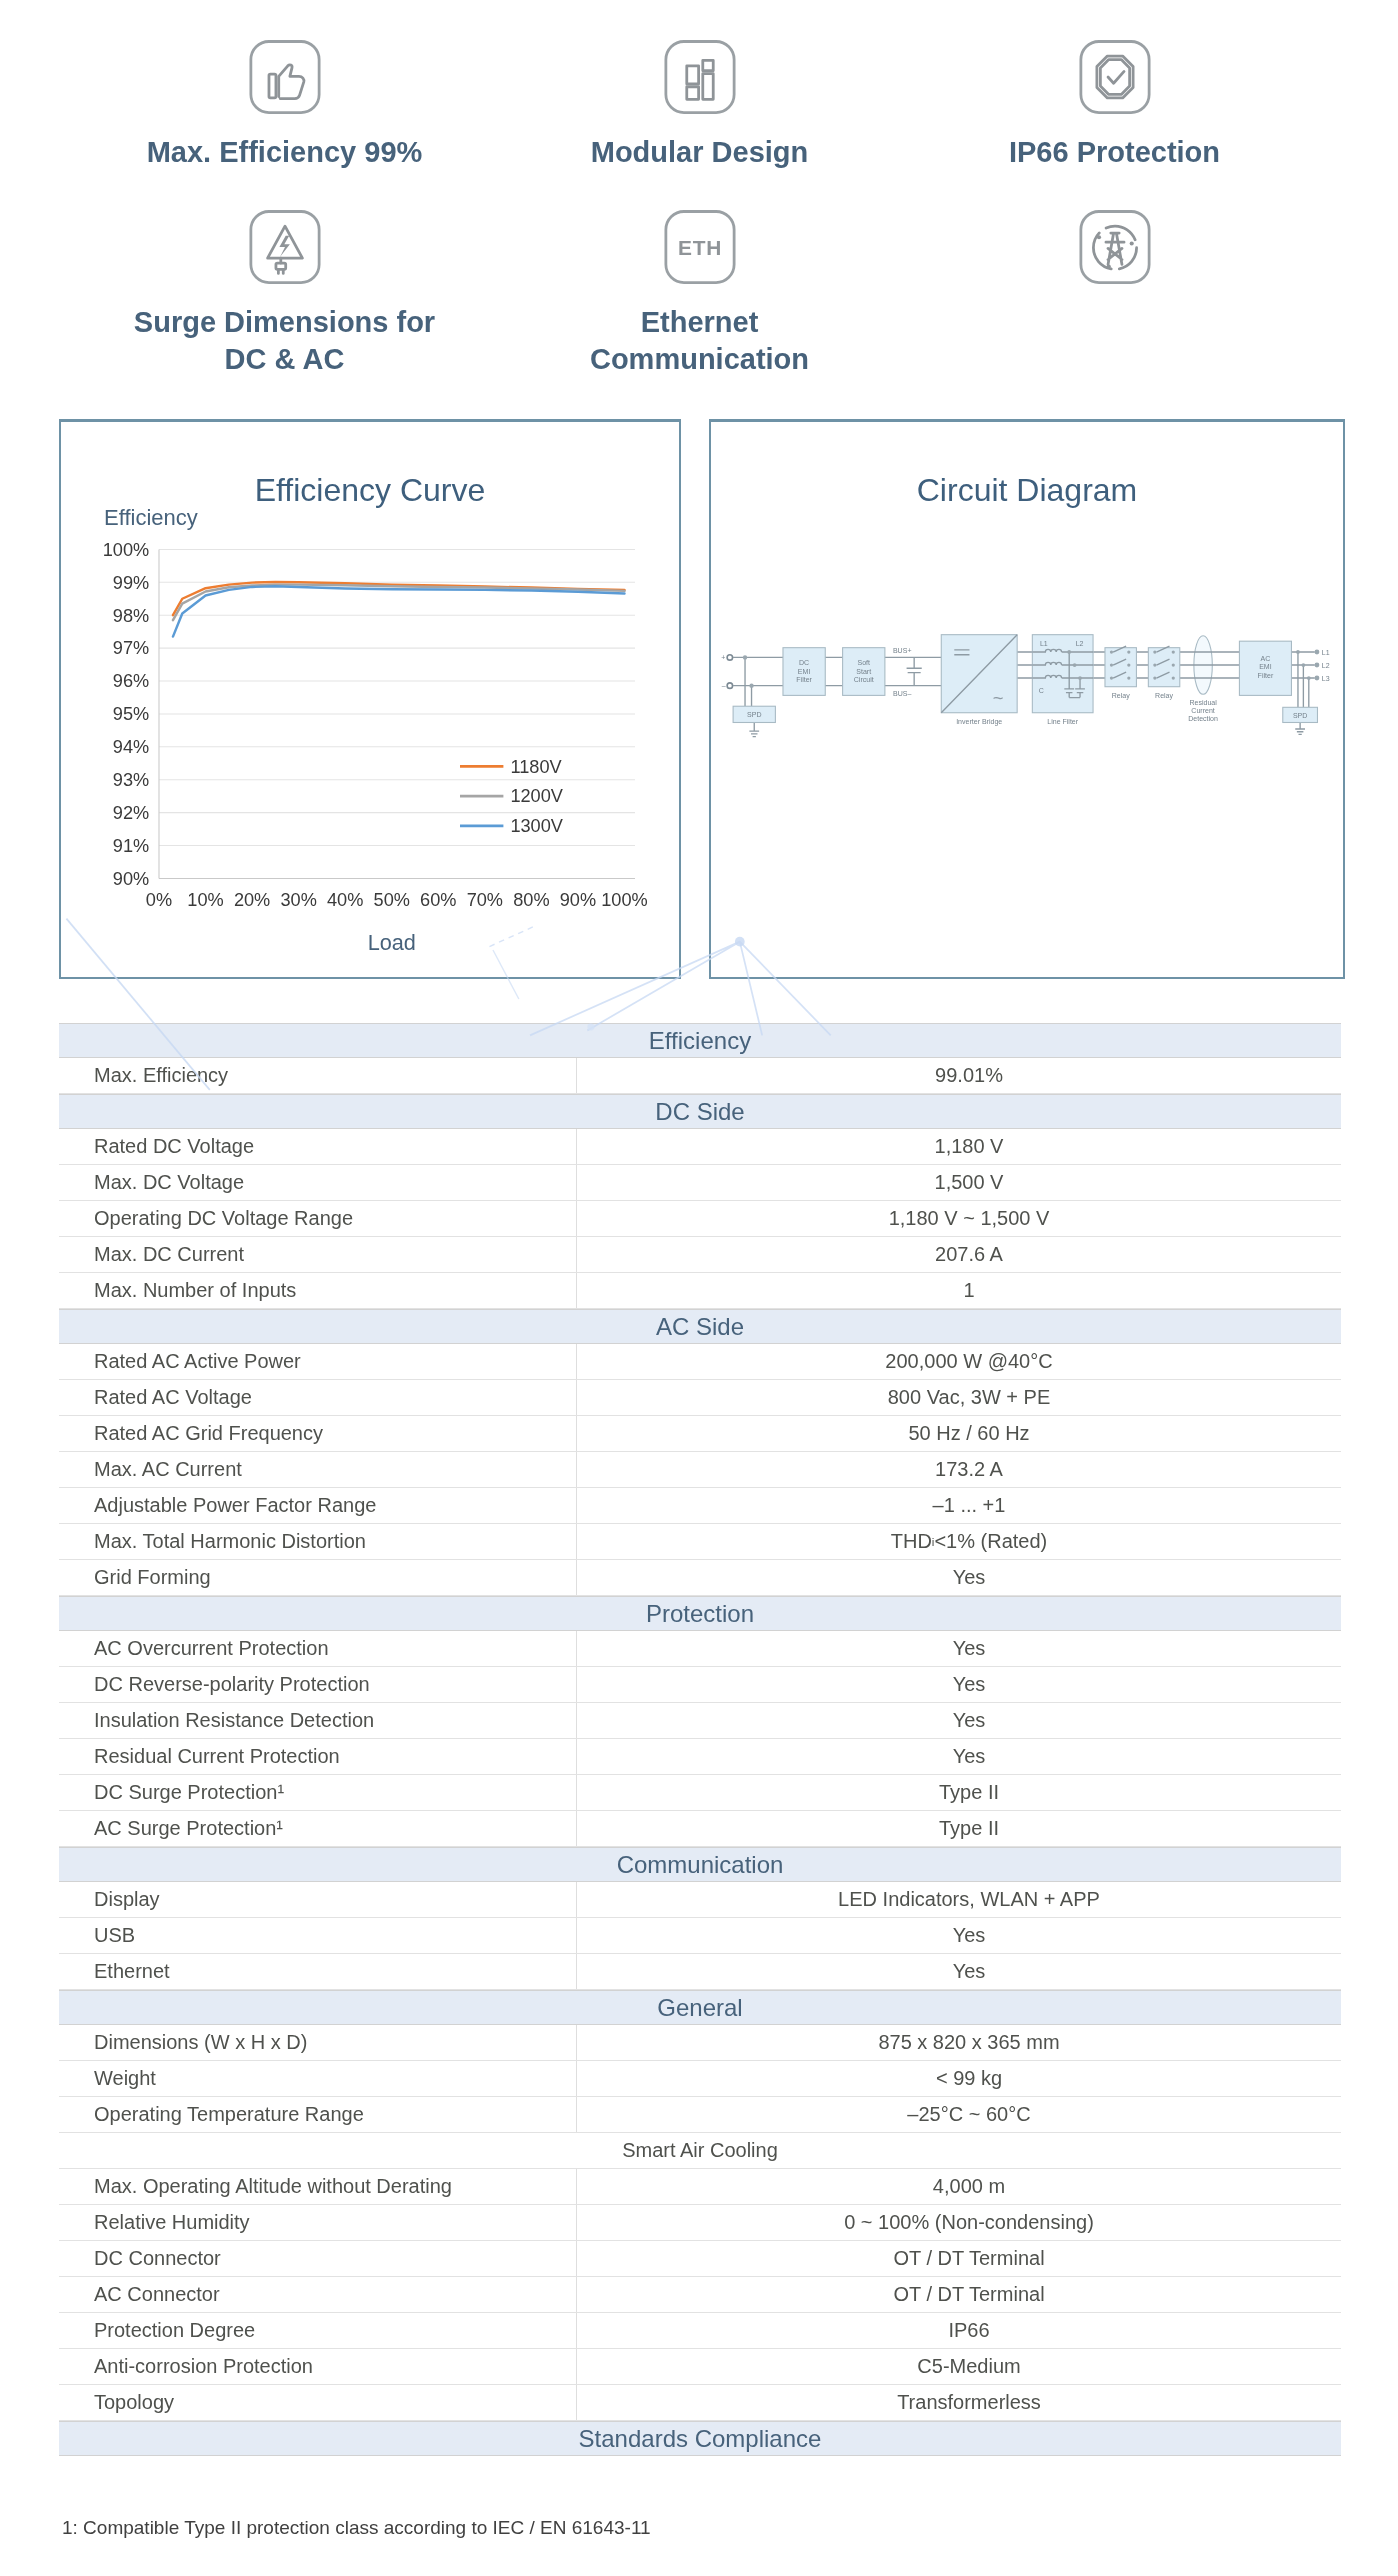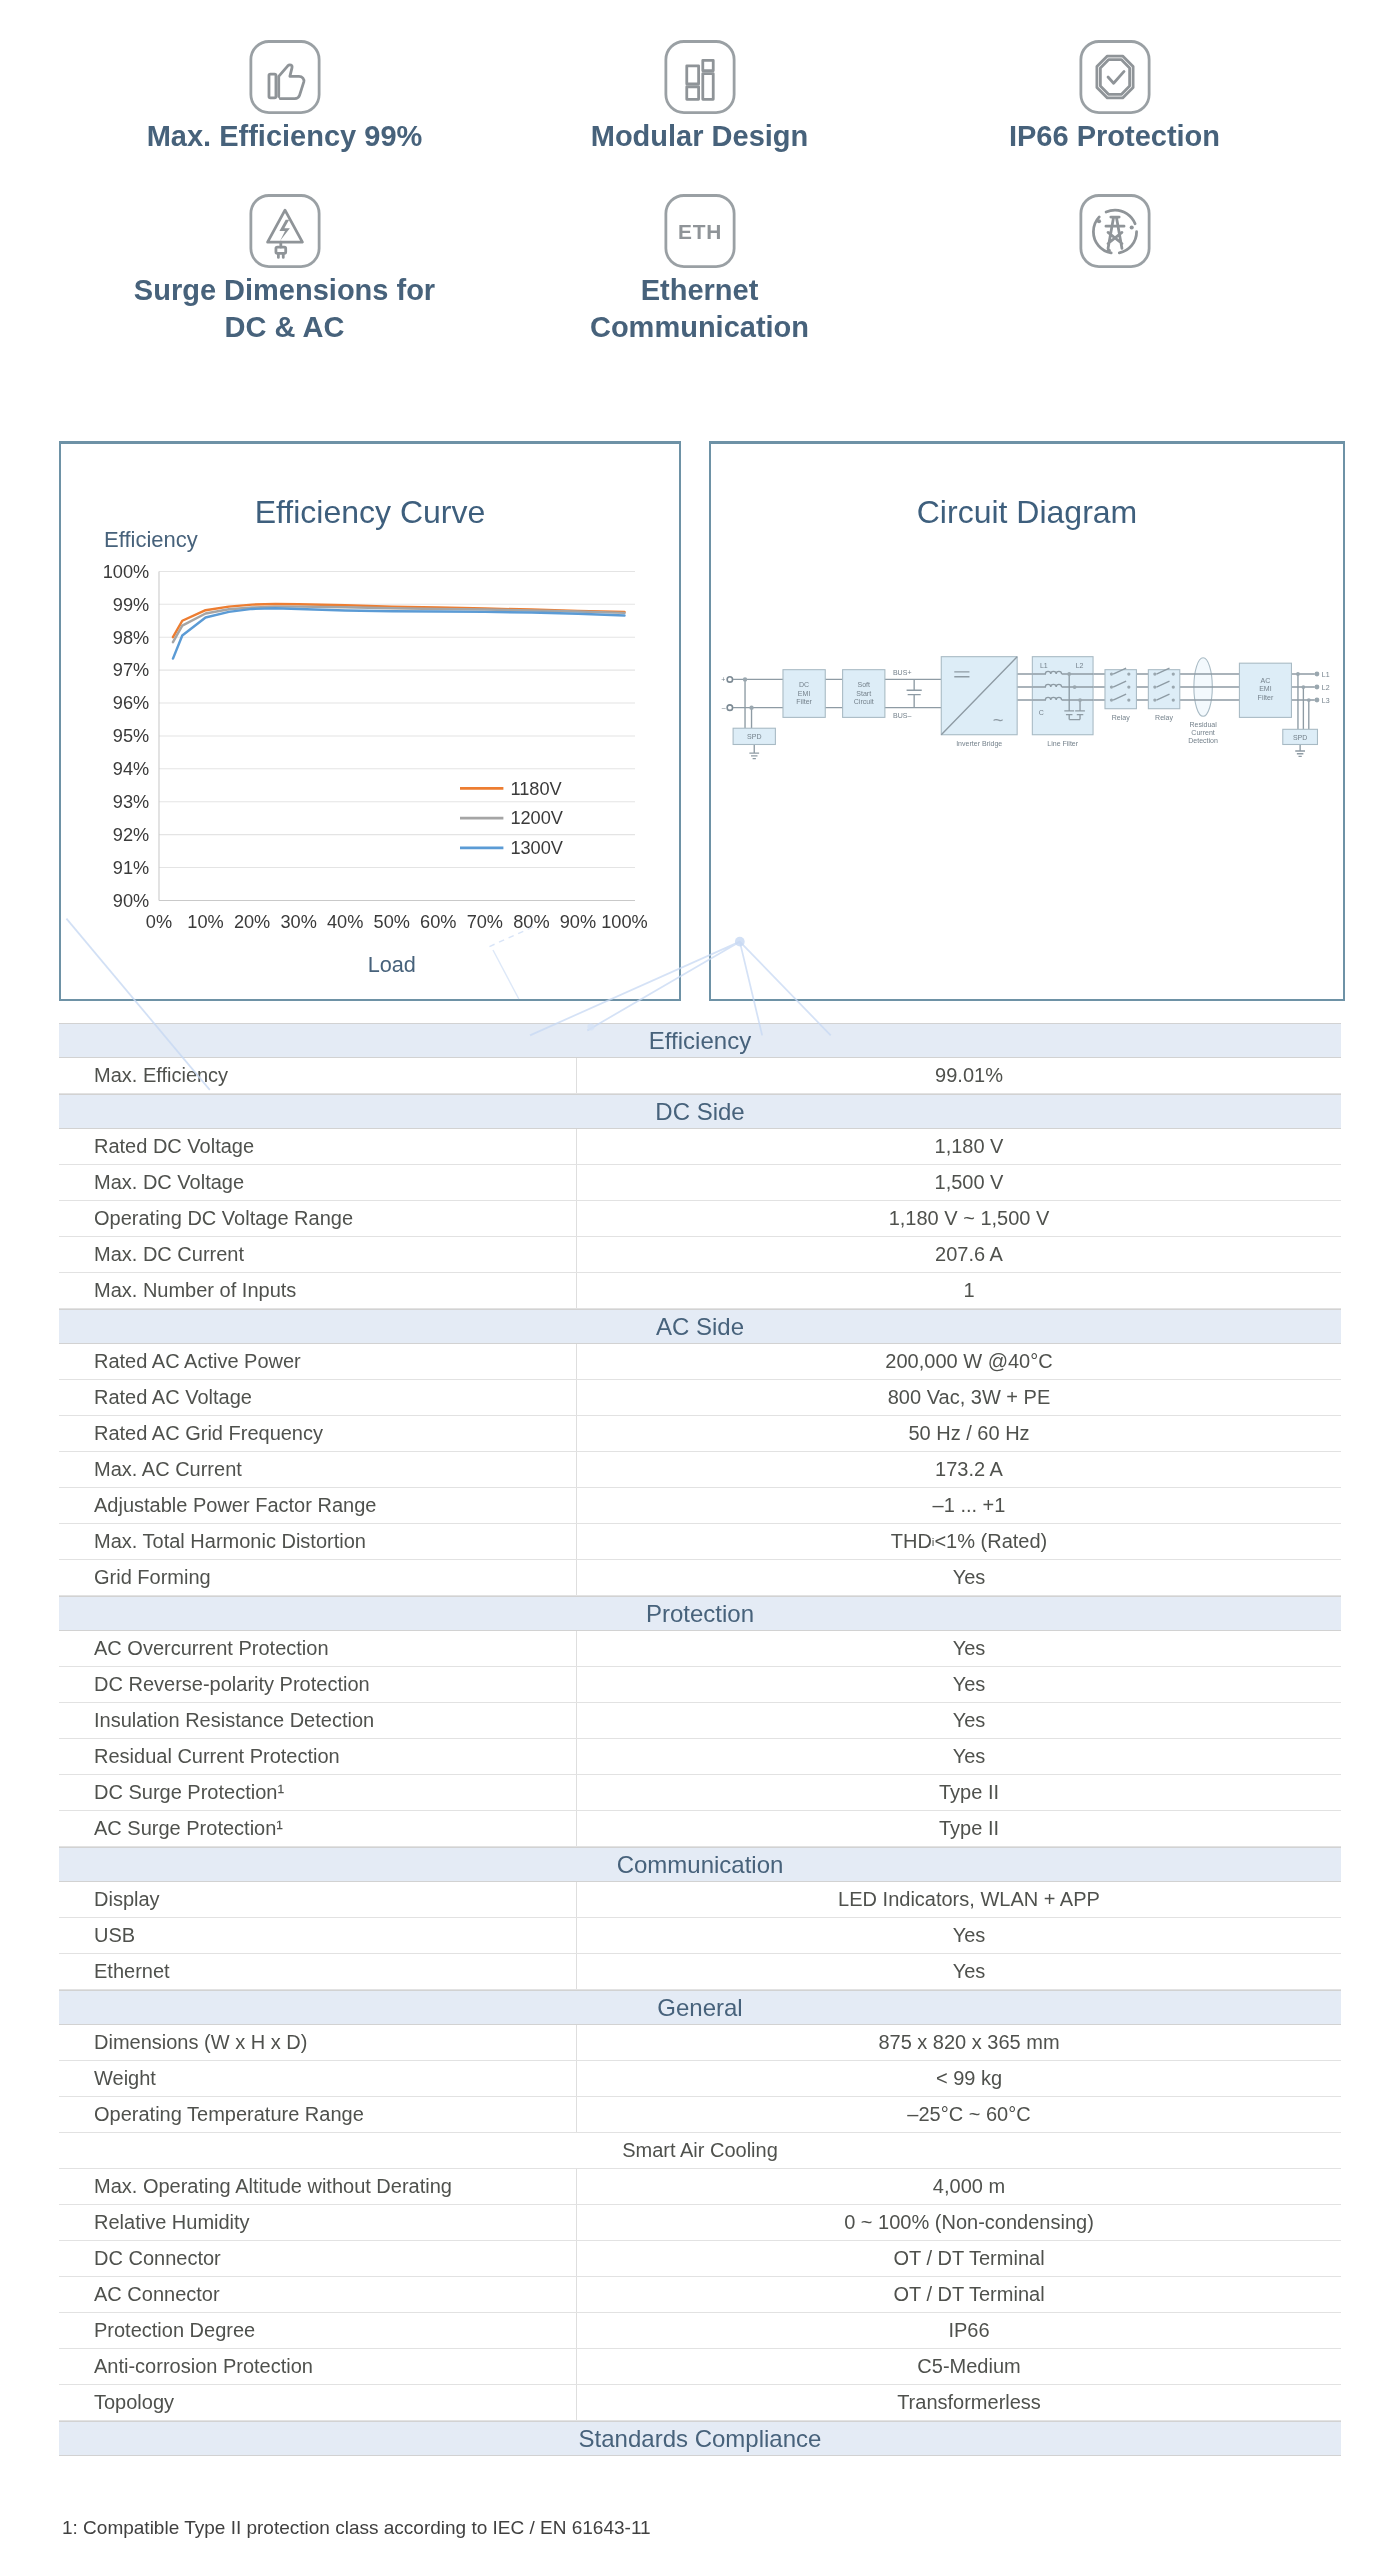--- a/index.html
+++ b/index.html
@@ -5,24 +5,24 @@
   html,body{margin:0;padding:0;background:#fff;}
   .page{position:relative;width:1399px;height:2576px;background:#fff;overflow:hidden;
         font-family:"Liberation Sans",sans-serif;}
   
   .features{position:absolute;left:77px;top:38px;width:1245px;display:grid;
             grid-template-columns:1fr 1fr 1fr;row-gap:36px;}
   .feature{display:flex;flex-direction:column;align-items:center;}
   .ficon svg{width:78px;height:78px;display:block;}
   .ficon .st{stroke:#8f9498;stroke-width:4;fill:none;stroke-linejoin:round;stroke-linecap:round;}
   .ficon .fr{stroke:#9aa0a4;stroke-width:4;fill:none;}
-  .flabel{margin-top:2px;font-size:29px;font-weight:700;color:#47627b;
+  .flabel{margin-top:18px;font-size:29px;font-weight:700;color:#47627b;
           text-align:center;line-height:1.3;}
   
-  .chart-box{position:absolute;top:441px;height:560px;background:#fff;box-sizing:border-box;
+  .chart-box{position:absolute;top:419px;height:560px;background:#fff;box-sizing:border-box;
              border:2.1px solid #6e92a6;border-top-width:3.5px;}
   .eff{left:59px;width:622px;}
   .circ{left:709px;width:636px;}
   .panel-title{margin:0;position:absolute;top:50px;left:0;right:0;text-align:center;
                font-size:32px;font-weight:400;color:#3e5f7d;}
   .axis-name{position:absolute;left:43px;top:83px;font-size:22px;color:#47627b;}
   #eff-svg{position:absolute;left:7px;top:112px;width:602px;height:427px;}
   .circuit-svg{position:absolute;left:8.4px;top:204px;width:618px;}
   .cw{stroke:#8e9ba4;stroke-width:2.5;fill:none;}
   .cbx{fill:#ddedf7;stroke:#a8bac4;stroke-width:2;}

